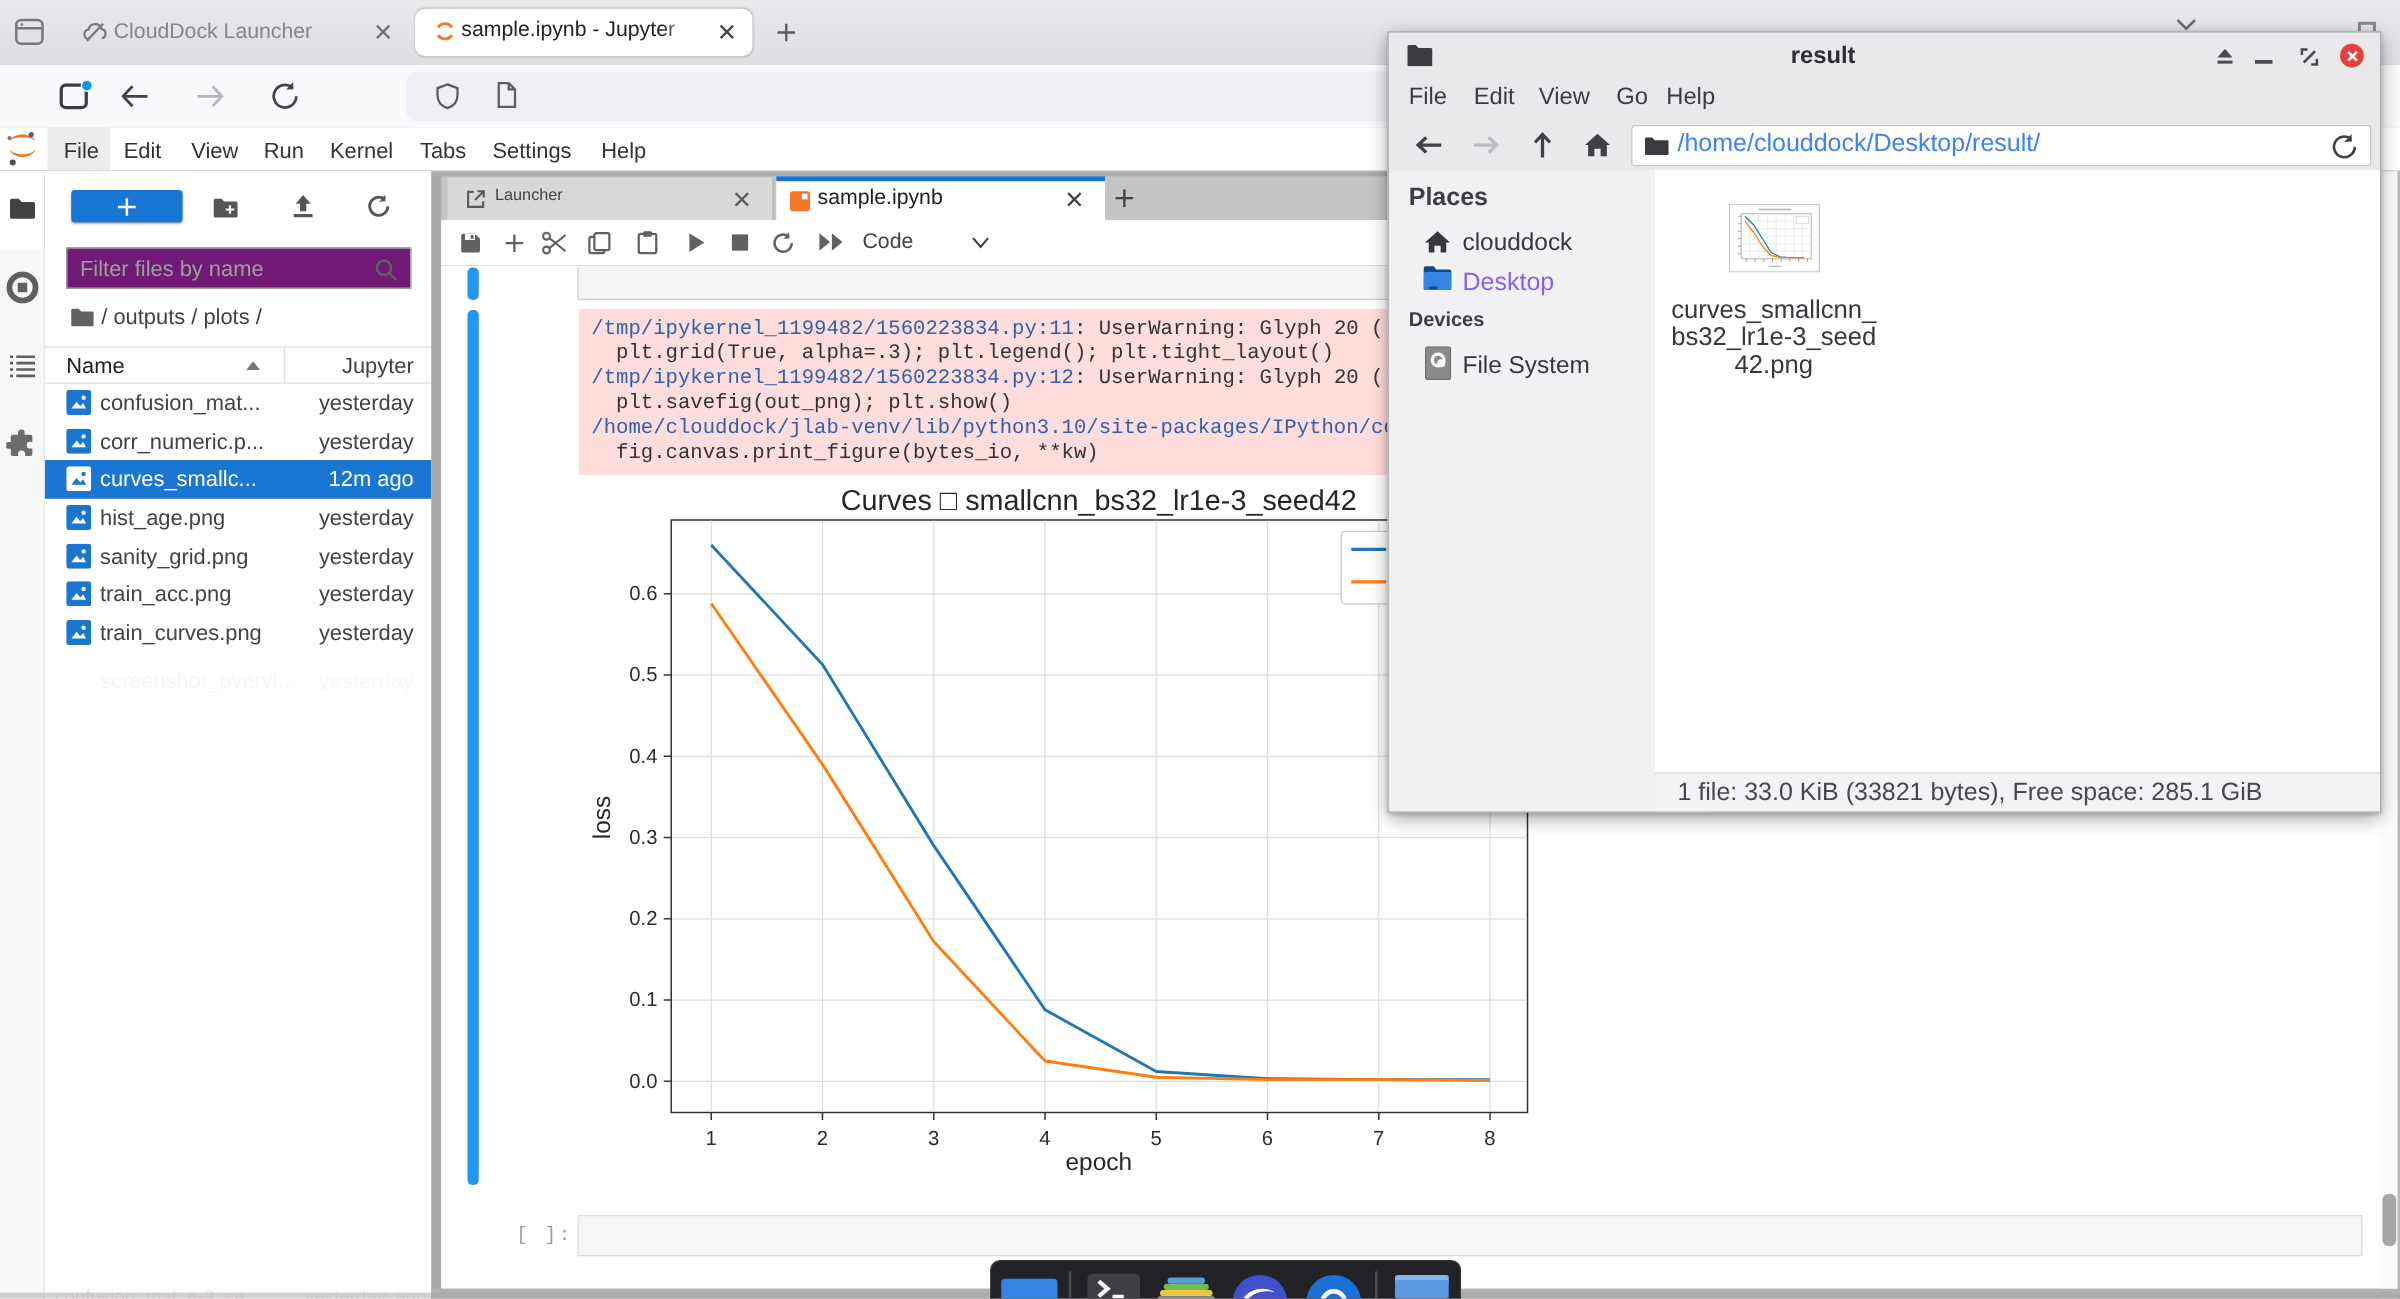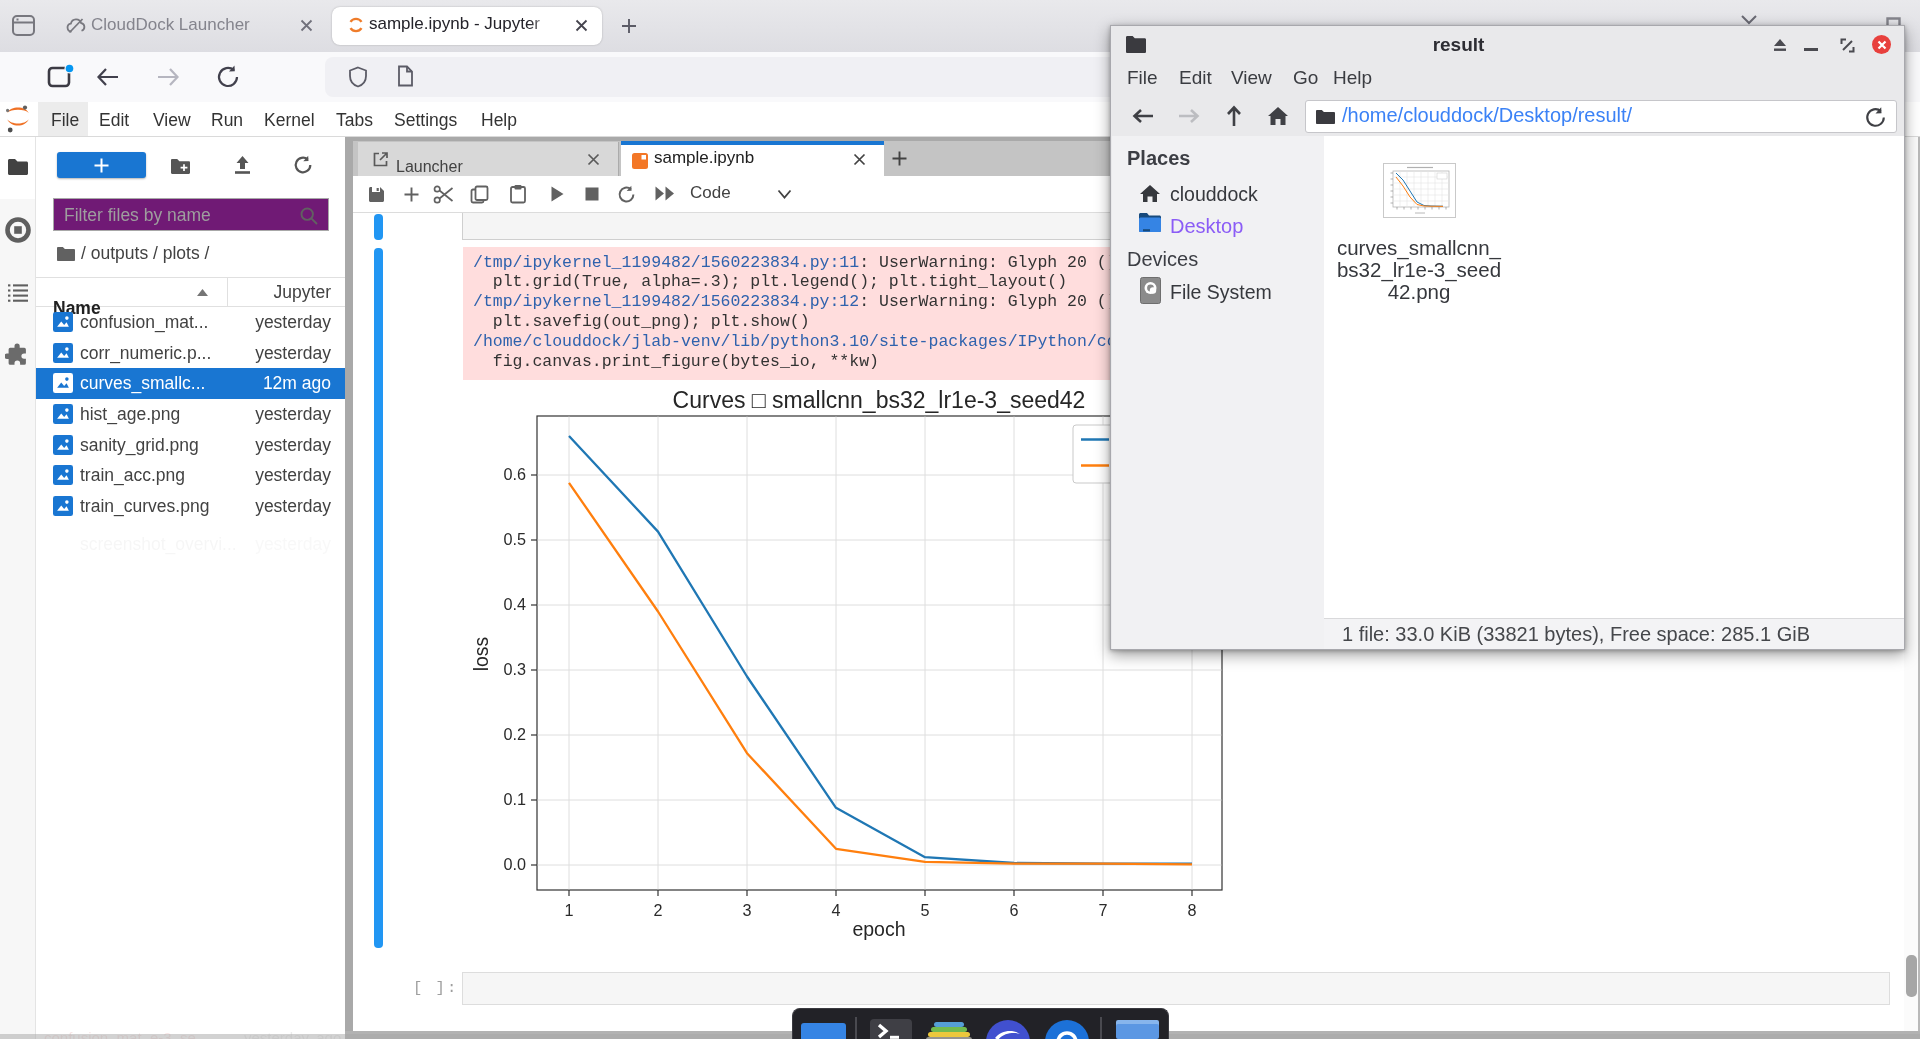--- a/index.html
+++ b/index.html
@@ -153,21 +153,21 @@
         <circle cx="8.2" cy="8.2" r="5.7" fill="none" stroke="#616161" stroke-width="1.9"></circle>
         <line x1="12.6" y1="12.6" x2="18" y2="18" stroke="#616161" stroke-width="1.9"></line>
       </svg>
     </div>
     <svg class="ab" style="left:20px;top:109px" width="19" height="16" viewBox="0 0 19 16">
       <path d="M1 2.1 C1 1.5 1.5 1 2.1 1 H6.8 L8.9 3.1 H17.9 C18.5 3.1 19 3.6 19 4.2 V13.9 C19 14.5 18.5 15 17.9 15 H2.1 C1.5 15 1 14.5 1 13.9 Z" fill="#616161"></path>
     </svg>
     <div class="ab" style="left:45px;top:106px;font-size:17.5px;color:#424242">/ outputs / plots /</div>
 
     <div class="ab" style="left:0;top:140px;width:309px;height:30px;border-top:1px solid #e0e0e0;border-bottom:1px solid #e0e0e0;box-sizing:border-box">
-      <div class="ab" style="left:17px;top:20px;font-size:17.5px;font-weight:bold;color:#212121">Name</div>
+      <div class="ab" style="left:17px;top:4px;font-size:17.5px;font-weight:normal;color:#212121">Name</div>
       <svg class="ab" style="left:160px;top:10px" width="13" height="9" viewBox="0 0 13 9">
           <path d="M6.5 1 L12 8 H1 Z" fill="#757575"></path>
         </svg>
       <div class="ab" style="left:190.5px;top:0;width:1px;height:29px;background:#e0e0e0"></div>
       <div class="ab" style="left:0px;top:4px;width:295px;text-align:right;font-size:17.5px;color:#424242">Jupyter</div>
     </div>
 
     <div id="rows" class="ab" style="left:0;top:170px;width:309px;height:400px">
       <div class="ab" style="left:17px;top:5px">
           <svg width="20" height="20" viewBox="0 0 17 17">
@@ -242,21 +242,21 @@
 
   <div class="ab" style="left:345px;top:0;width:1575px;height:902px;background:#a9a9a9"></div>
   <div class="ab" style="left:353px;top:39px;width:1551px;height:855px;background:#fff"></div>
 
   <div class="ab" style="left:353px;top:4px;width:1551px;height:35px;background:#c4c4c4">
     <div class="ab" style="left:5px;top:1px;width:261px;height:34px;background:#d8d8d8;border-right:1px solid #ababab;box-sizing:border-box">
       <svg class="ab" style="left:14px;top:9px" width="17" height="17" viewBox="0 0 17 17">
         <path d="M7 2.5 H2.5 V14.5 H14.5 V10" fill="none" stroke="#5a5a5a" stroke-width="1.7"></path>
         <path d="M10 2 H15 V7 M15 2 L8 9" fill="none" stroke="#5a5a5a" stroke-width="1.7"></path>
       </svg>
-      <div class="ab" style="left:38px;top:16px;font-size:16px;color:#424242">Launcher</div>
+      <div class="ab" style="left:38px;top:6px;font-size:13px;color:#424242">Launcher</div>
       <svg class="ab" style="left:228px;top:10px" width="15" height="15" viewBox="0 0 15 15">
           <path d="M2.5 2.5 L12.5 12.5 M12.5 2.5 L2.5 12.5" stroke="#5a5a5a" stroke-width="1.7"></path>
         </svg>
     </div>
     <div class="ab" style="left:268px;top:0;width:263px;height:35px;background:#fff">
       <div class="ab" style="left:0;top:0;width:263px;height:4px;background:#1976d2"></div>
       <svg class="ab" style="left:10px;top:11px" width="18" height="18" viewBox="0 0 18 18">
         <rect x="1" y="1" width="16" height="16" rx="2.5" fill="#f37726"></rect>
         <path d="M5 4.5 h8 v9.5 l-2.6-2.2 l-2.6 2.2 v-9.5 z" fill="#fff" opacity="0"></path>
         <rect x="10.5" y="3" width="4.5" height="4.5" fill="#fff"></rect>
@@ -460,21 +460,21 @@
     <svg class="ab" style="left:27px;top:48px" width="22" height="19" viewBox="0 0 22 19">
       <path d="M11 1 L21 10 H18 V18 H13.5 V12.5 H8.5 V18 H4 V10 H1 Z" fill="#36383d"></path>
     </svg>
     <div class="ab" style="left:58px;top:47px;font-size:19.5px;color:#36383d">clouddock</div>
     <svg class="ab" style="left:26px;top:75px" width="24" height="23" viewBox="0 0 24 23">
       <path d="M1 3.5 C1 2.7 1.7 2 2.5 2 H9 L11 4.5 H21.5 C22.3 4.5 23 5.2 23 6 V19.5 C23 20.3 22.3 21 21.5 21 H2.5 C1.7 21 1 20.3 1 19.5 Z" fill="#174a7c"></path>
       <rect x="1" y="6.5" width="22" height="14.5" rx="1.5" fill="#3584e4"></rect>
       <rect x="5" y="18.2" width="7" height="2.2" fill="#174a7c"></rect>
     </svg>
     <div class="ab" style="left:58px;top:79px;font-size:20px;color:#8b5cf6">Desktop</div>
-    <div class="ab" style="left:15px;top:112px;font-size:20px;font-weight:normal;color:#3c3e44">Devices</div>
+    <div class="ab" style="left:15px;top:112px;font-size:16px;font-weight:bold;color:#3c3e44">Devices</div>
     <svg class="ab" style="left:28px;top:141px" width="21" height="27" viewBox="0 0 21 27">
       <rect x="0.5" y="0.5" width="20" height="26" rx="2" fill="#8b8b8b" stroke="#6e6e6e"></rect>
       <circle cx="10.5" cy="11" r="6" fill="#fff"></circle>
         <circle cx="10.5" cy="11" r="3.4" fill="#8b8b8b"></circle>
       <circle cx="13" cy="13.5" r="3.2" fill="#fff"></circle>
     </svg>
     <div class="ab" style="left:58px;top:145px;font-size:19.5px;color:#36383d">File System</div>
   </div>
   <div class="ab" style="left:213px;top:110px;width:580px;height:482px;background:#fff">
 

